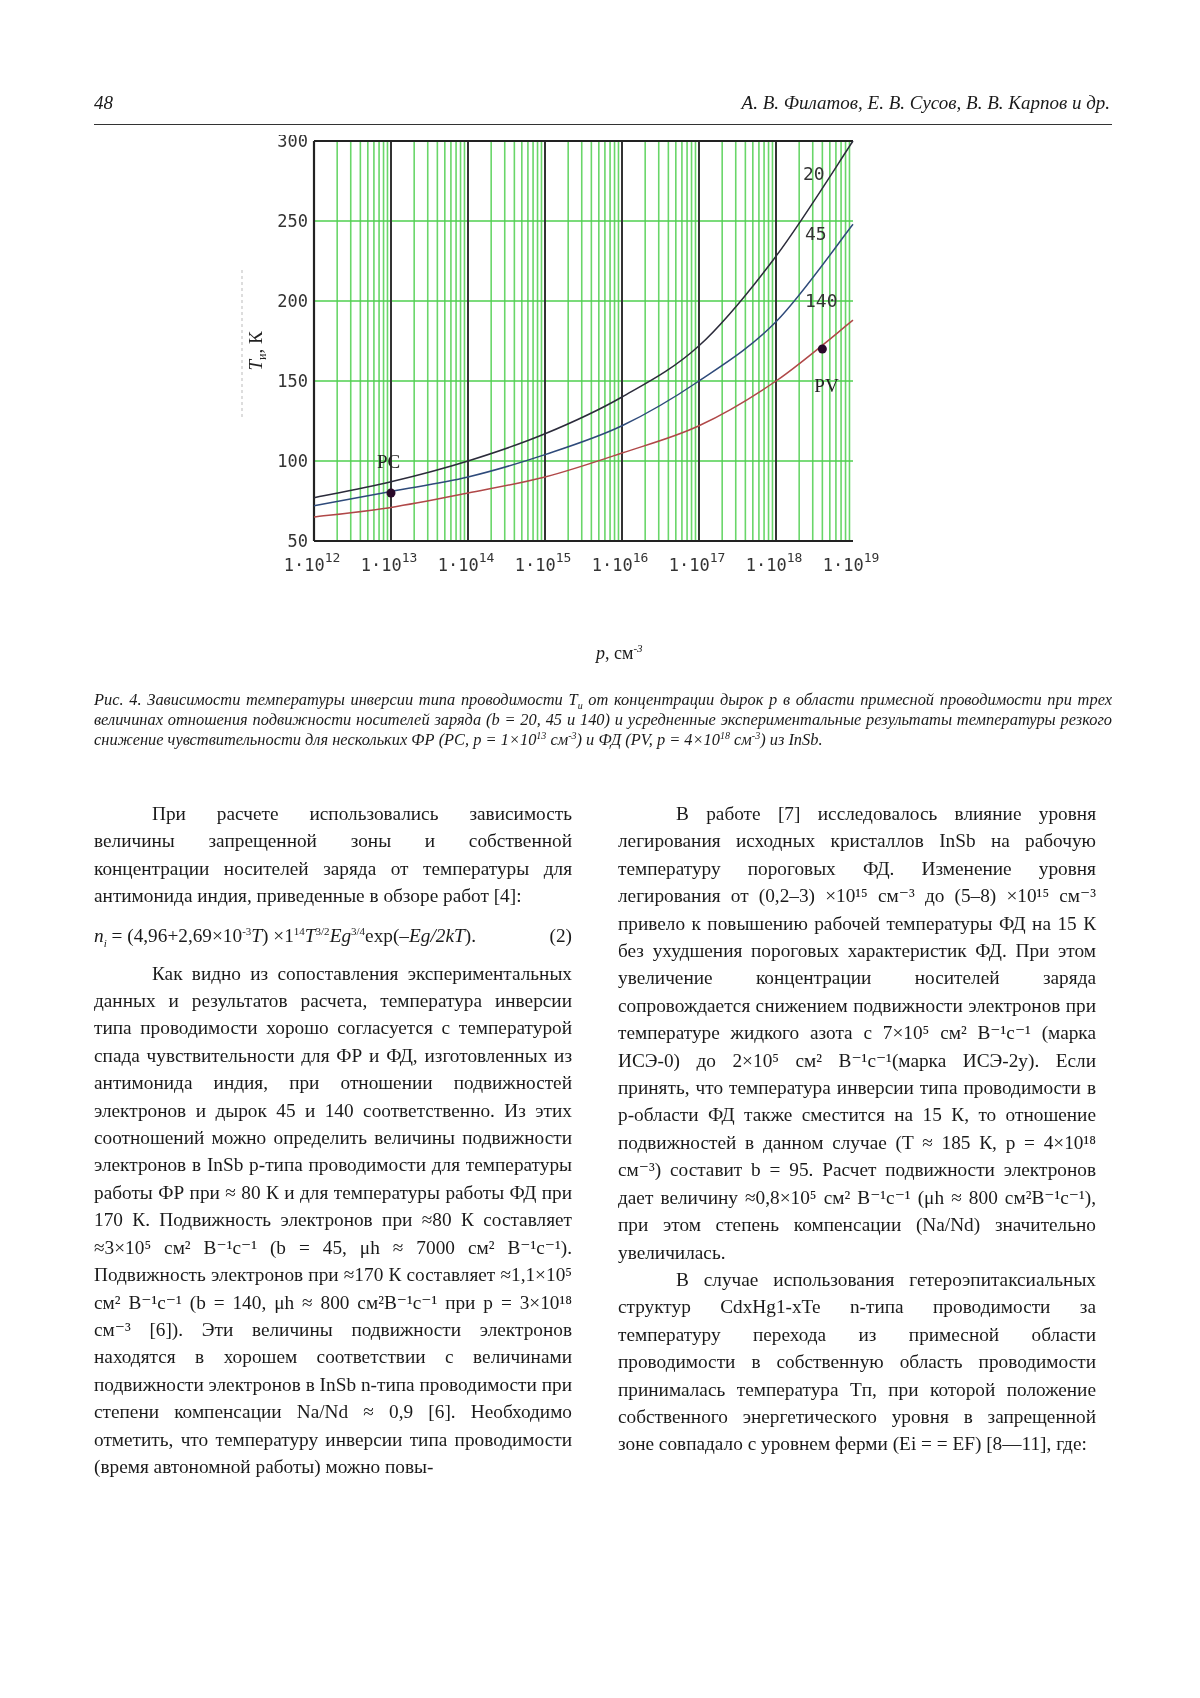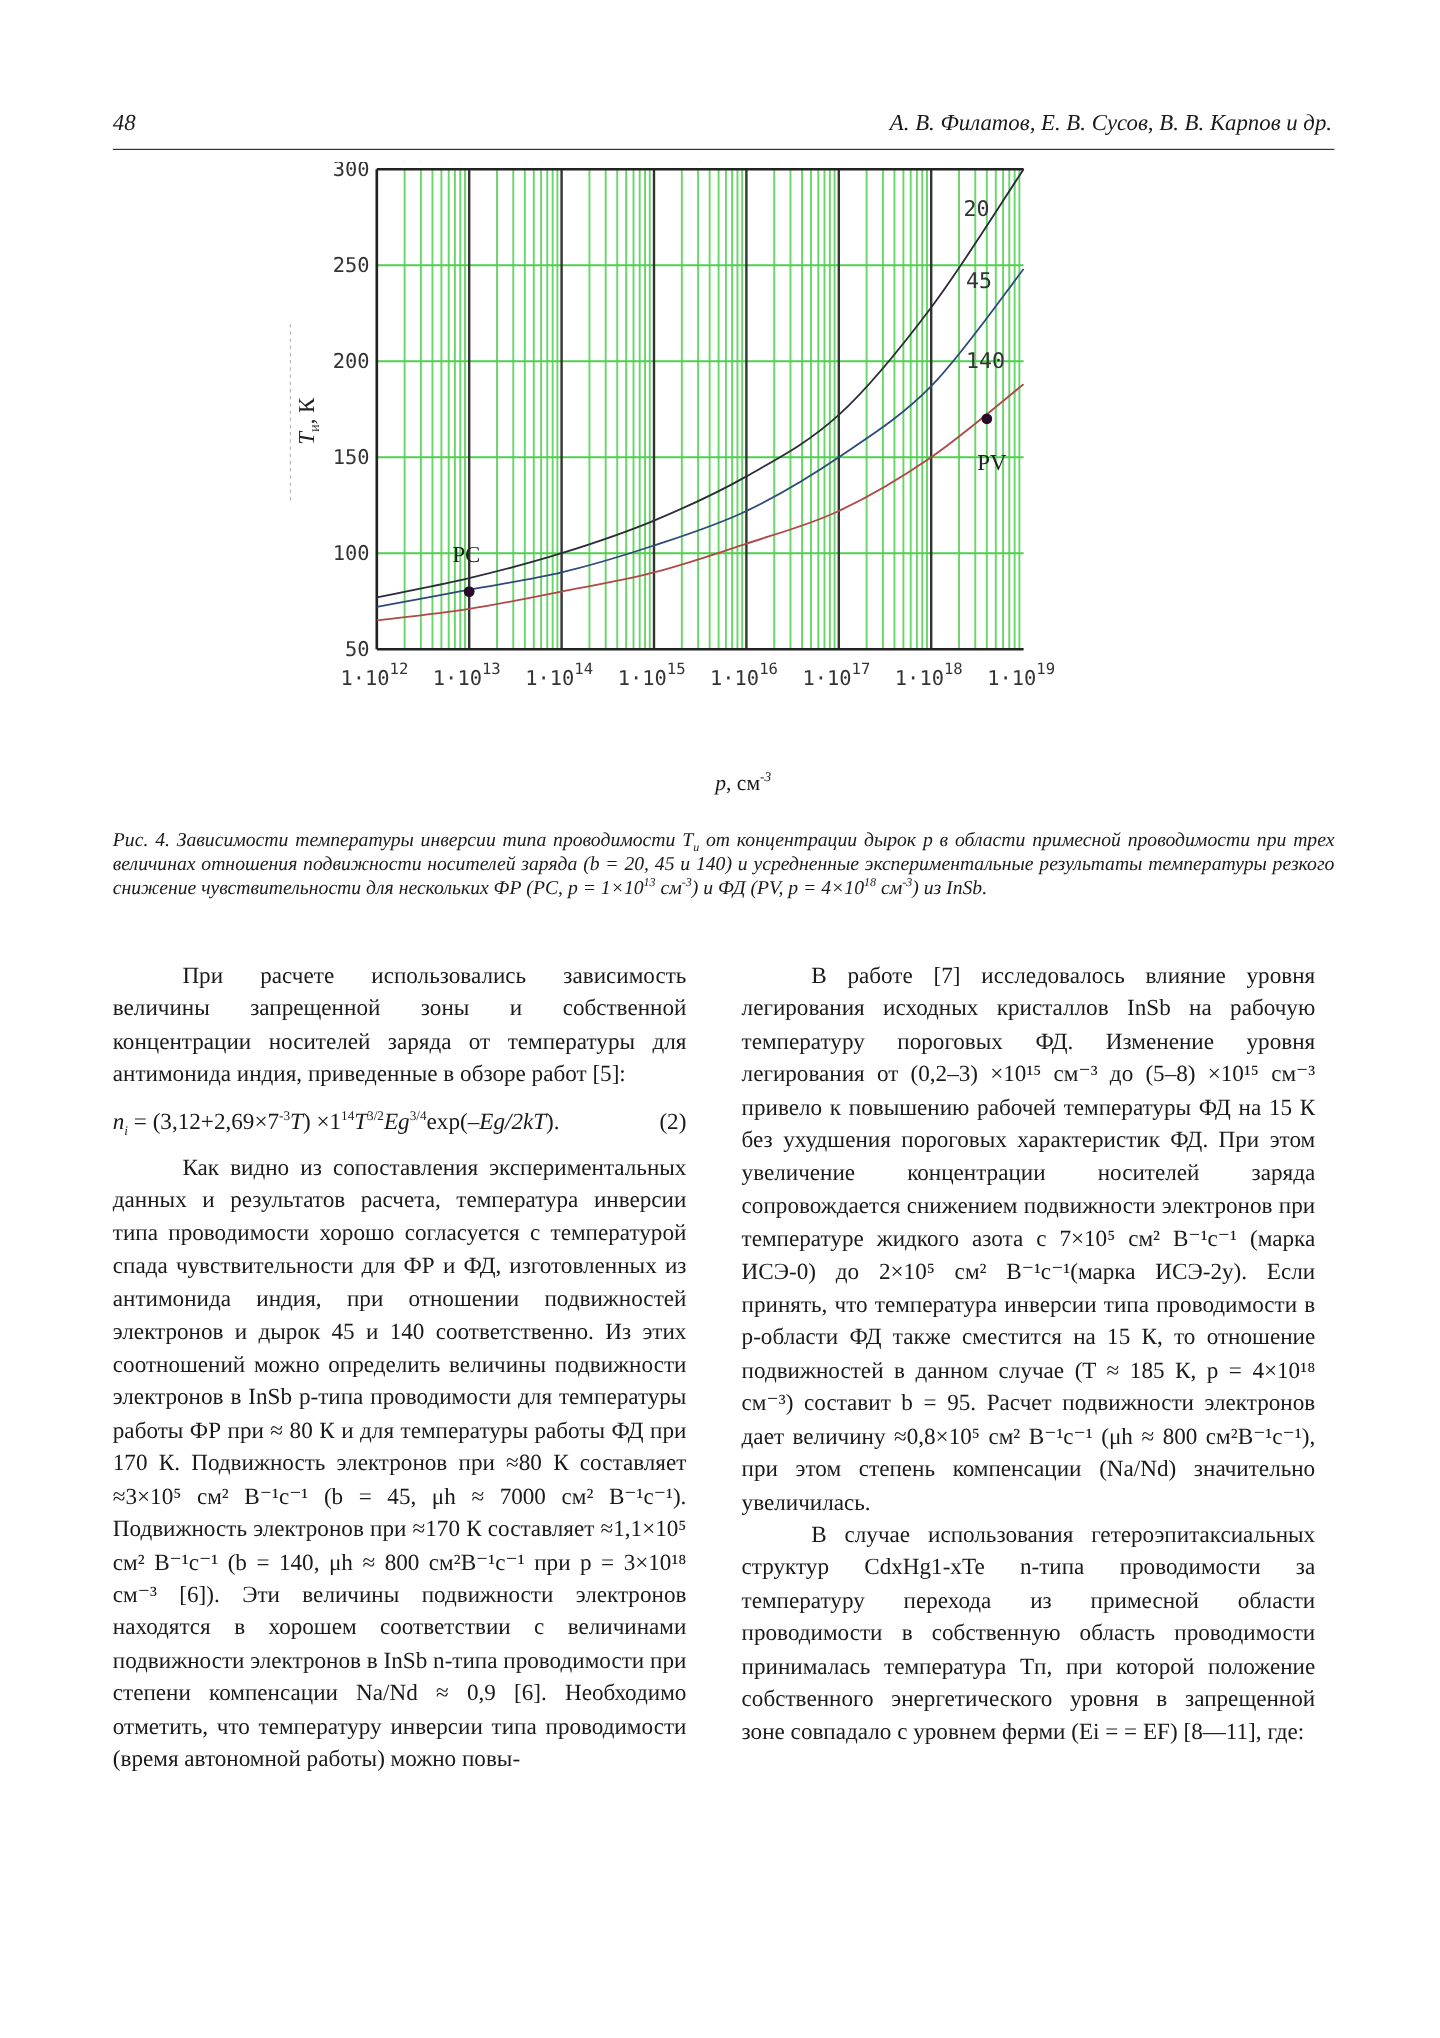--- a/index.html
+++ b/index.html
@@ -149,23 +149,23 @@
 
 <div class="xlabel">
   <span>p</span><span class="unit">, см</span><sup>-3</sup>
 </div>
 
 <div class="caption">
   <span>Рис. 4.</span><span> Зависимости температуры инверсии типа проводимости T</span><sub>и</sub><span> от концентрации дырок p в области примесной проводимости при трех величинах отношения подвижности носителей заряда (b = 20, 45 и 140) и усредненные экспериментальные результаты температуры резкого снижение чувствительности для нескольких ФР (PC, p = 1×10</span><sup>13</sup><span> см</span><sup>-3</sup><span>) и ФД (PV, p = 4×10</span><sup>18</sup><span> см</span><sup>-3</sup><span>) из InSb.</span>
 </div>
 
 <div class="col left">
-  <p class="ind">При расчете использовались зависимость величины запрещенной зоны и собственной концентрации носителей заряда от температуры для антимонида индия, приведенные в обзоре работ [5]:</p>
+  <p class="ind">При расчете использовались зависимость величины запрещенной зоны и собственной концентрации носителей заряда от температуры для антимонида индия, приведенные в обзоре работ [4]:</p>
   <div class="eq" style="margin-top:4px;">
-    <span class="body" style="left:0px;"><i>n</i><sub style="font-style:italic">i</sub><span> = (3,12+2,69×7</span><sup>-3</sup><i>T</i><span>) ×1</span><sup>14</sup><i>T</i><sup>3/2</sup><i>Eg</i><sup>3/4</sup><span>exp(–</span><i>Eg/2kT</i><span>).</span></span>
+    <span class="body" style="left:0px;"><i>n</i><sub style="font-style:italic">i</sub><span> = (4,96+2,69×10</span><sup>-3</sup><i>T</i><span>) ×1</span><sup>14</sup><i>T</i><sup>3/2</sup><i>Eg</i><sup>3/4</sup><span>exp(–</span><i>Eg/2kT</i><span>).</span></span>
     <span class="num">(2)</span>
   </div>
   <p class="ind" style="margin-top:8px;">Как видно из сопоставления экспериментальных данных и результатов расчета, температура инверсии типа проводимости хорошо согласуется с температурой спада чувствительности для ФР и ФД, изготовленных из антимонида индия, при отношении подвижностей электронов и дырок 45 и 140 соответственно. Из этих соотношений можно определить величины подвижности электронов в InSb p-типа проводимости для температуры работы ФР при ≈ 80 К и для температуры работы ФД при 170 К. Подвижность электронов при ≈80 К составляет ≈3×10⁵ см² В⁻¹с⁻¹ (b = 45, μh ≈ 7000 см² В⁻¹с⁻¹). Подвижность электронов при ≈170 К составляет ≈1,1×10⁵ см² В⁻¹с⁻¹ (b = 140, μh ≈ 800 см²В⁻¹с⁻¹ при p = 3×10¹⁸ см⁻³ [6]). Эти величины подвижности электронов находятся в хорошем соответствии с величинами подвижности электронов в InSb n-типа проводимости при степени компенсации Na/Nd ≈ 0,9 [6]. Необходимо отметить, что температуру инверсии типа проводимости (время автономной работы) можно повы-</p>
 </div>
 
 <div class="col right">
   <p class="ind">В работе [7] исследовалось влияние уровня легирования исходных кристаллов InSb на рабочую температуру пороговых ФД. Изменение уровня легирования от (0,2–3) ×10¹⁵ см⁻³ до (5–8) ×10¹⁵ см⁻³ привело к повышению рабочей температуры ФД на 15 К без ухудшения пороговых характеристик ФД. При этом увеличение концентрации носителей заряда сопровождается снижением подвижности электронов при температуре жидкого азота с 7×10⁵ см² В⁻¹с⁻¹ (марка ИСЭ-0) до 2×10⁵ см² В⁻¹с⁻¹(марка ИСЭ-2у). Если принять, что температура инверсии типа проводимости в p-области ФД также сместится на 15 К, то отношение подвижностей в данном случае (T ≈ 185 К, p = 4×10¹⁸ см⁻³) составит b = 95. Расчет подвижности электронов дает величину ≈0,8×10⁵ см² В⁻¹с⁻¹ (μh ≈ 800 см²В⁻¹с⁻¹), при этом степень компенсации (Na/Nd) значительно увеличилась.</p>
   <p class="ind">В случае использования гетероэпитаксиальных структур CdxHg1-xTe n-типа проводимости за температуру перехода из примесной области проводимости в собственную область проводимости принималась температура Tп, при которой положение собственного энергетического уровня в запрещенной зоне совпадало с уровнем ферми (Ei = = EF) [8—11], где:</p>
 </div>
 

